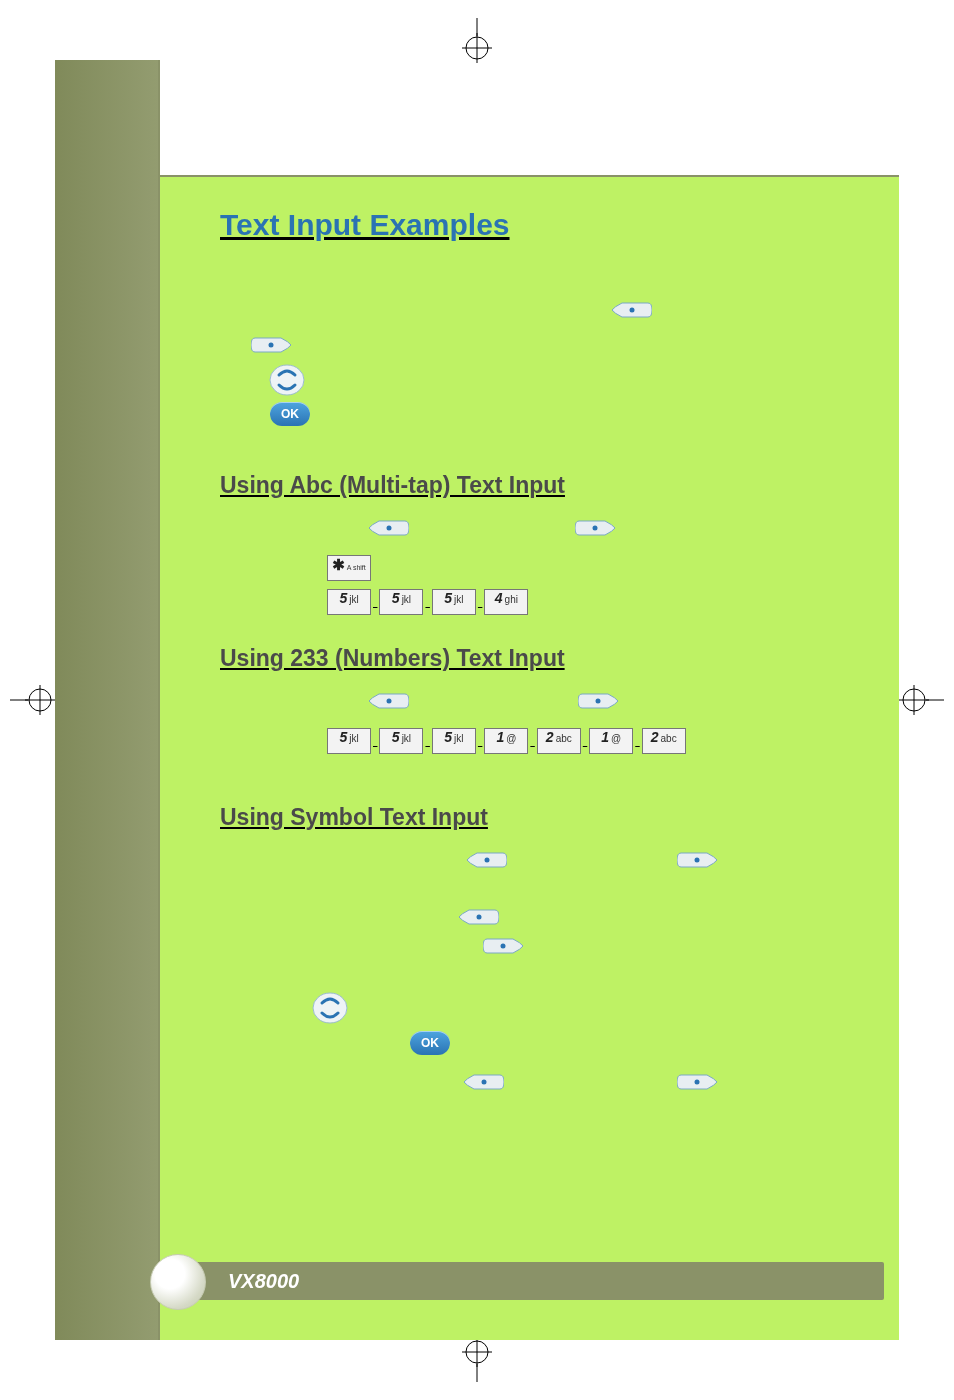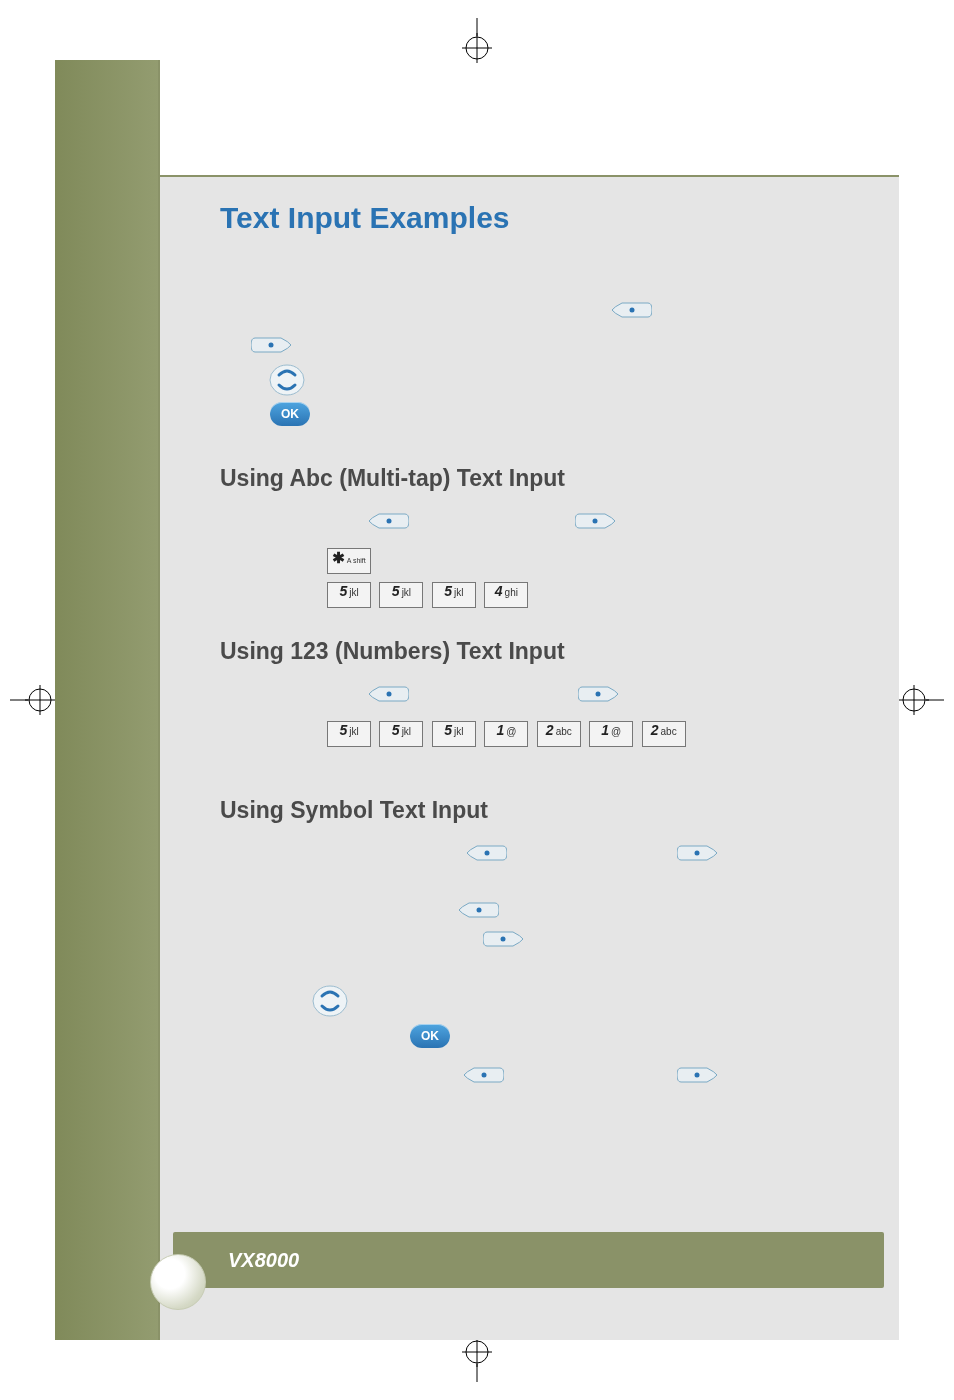--- a/index.html
+++ b/index.html
@@ -23,24 +23,25 @@
   }
   .olive-side {
     position:absolute;
     left:0; top:0; width:105px; bottom:0;
     background: linear-gradient(90deg, #808a5a 0%, #939c70 100%);
     border-right: 2px solid #8a9268;
   }
   .content {
     position:absolute;
     left:105px; top:115px; right:0; bottom:0;
-    background:#e5e5e5;
+    background:#bef264;
     border-top:2px solid #8a9268;
     border-left:0;
-    padding: 24px 50px 0 60px;
+    padding: 31px 50px 0 60px;
+    text-decoration: underline;
   }
   .content-border-right {
     position:absolute; right:0; top:115px; bottom:0; width:2px; background:#8a9268;
   }
 
   .h1 {
     color:#2a73b3;
     font-size:30px;
     font-weight:bold;
     margin-bottom:30px;
@@ -74,21 +75,21 @@
     font-family:Arial,sans-serif;
     vertical-align:middle;
   }
   .keycap .num { font-size:14px; font-style:italic; font-weight:bold; color:#222; }
   .keycap .sub { font-size:10px; color:#333; }
   .keycap.star .num { font-size:15px; font-weight:bold; font-style:normal;}
   .keyrow { margin:8px 0; }
 
   .footer-bar {
     position:absolute;
-    left:118px; right:15px; bottom:52px; height:56px;
+    left:118px; right:15px; bottom:40px; height:38px;
     background:#8a9268;
     display:flex; align-items:center;
     padding-left:55px;
     color:#fff; font-style:italic; font-weight:bold; font-size:20px;
     border-radius:2px;
   }
   .footer-circle {
     position:absolute; left:95px; bottom:30px;
     width:56px; height:56px; border-radius:50%;
     background:radial-gradient(circle at 35% 35%, #ffffff 0%, #ffffff 30%, #d5d9c6 70%, #c3c8af 100%);
@@ -198,21 +199,21 @@
             <span class="sub">jkl</span>
           </span>
         <span class="keycap">
             <span class="num">4</span>
             <span class="sub">ghi</span>
           </span>
       </div>
     </div>
 
     <div class="section-block">
-      <h2 class="h2">Using 123 (Numbers) Text Input</h2>
+      <h2 class="h2">Using 233 (Numbers) Text Input</h2>
       <div style="position:relative; height:30px;">
         <span class="softkey-left" style="position:absolute; left:145px;">
           <svg viewBox="0 0 42 22">
               <path d="M12 4 L38 4 Q42 4 42 11 Q42 18 38 18 L12 18 Q4 14 2 11 Q4 8 12 4 Z" fill="#e8eef2" stroke="#7aa9c4"></path>
               <circle cx="22" cy="11" r="2.5" fill="#2a73b3"></circle>
             </svg>
         </span>
         <span class="softkey-right" style="position:absolute; left:356px;">
           <svg viewBox="0 0 42 22">
               <path d="M4 4 L30 4 Q38 8 40 11 Q38 14 30 18 L4 18 Q0 18 0 11 Q0 4 4 4 Z" fill="#e8eef2" stroke="#7aa9c4"></path>

